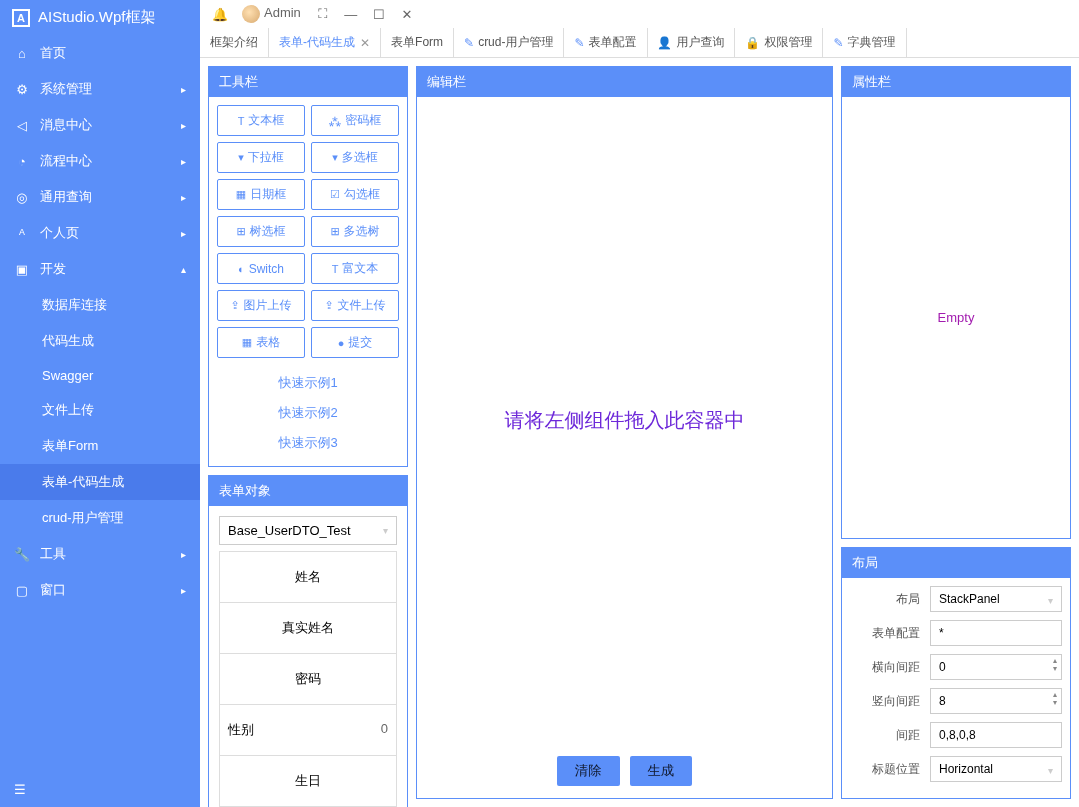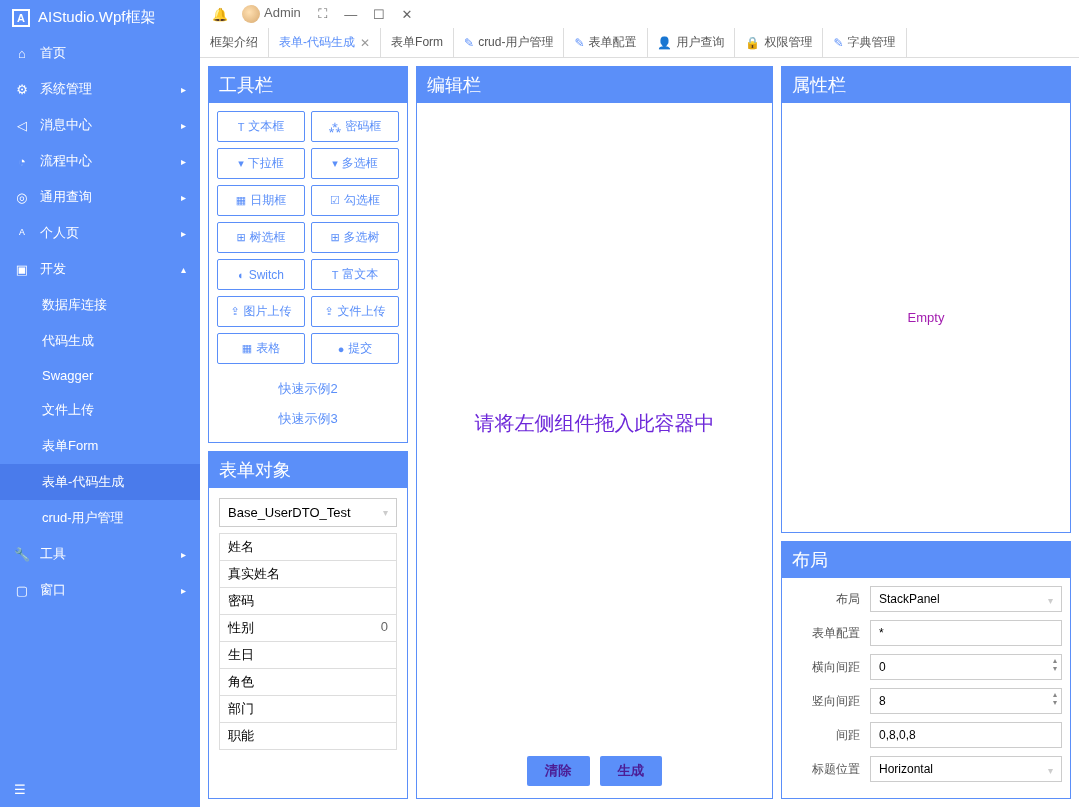--- a/index.html
+++ b/index.html
@@ -30,44 +30,44 @@
 .tabs { height: 30px; display: flex; border-bottom: 1px solid #ddd; }
 .tab { display: flex; align-items: center; padding: 0 10px; border-right: 1px solid #ddd; font-size: 12px; cursor: pointer; color: #555; }
 .tab .tab-icon { margin-right: 4px; color: #5b8ff9; font-size: 12px; }
 .tab.active { color: #5b8ff9; }
 .tab.active .close { margin-left: 5px; color: #999; }
 
 
 .content { flex: 1; padding: 8px; display: flex; gap: 8px; overflow: hidden; }
 
 .panel { border: 1px solid #5b8ff9; display: flex; flex-direction: column; background: #fff; }
-.panel-header { background: #5b8ff9; color: #fff; padding: 6px 10px; font-size: 18px; }
+.panel-header { background: #5b8ff9; color: #fff; padding: 6px 10px; font-size: 13px; }
 .panel-body { flex: 1; padding: 8px; overflow: auto; }
 
 .col-left { width: 200px; display: flex; flex-direction: column; gap: 8px; }
 .col-mid { flex: 1; display: flex; flex-direction: column; }
-.col-right { width: 290px; display: flex; flex-direction: column; gap: 8px; }
+.col-right { width: 230px; display: flex; flex-direction: column; gap: 8px; }
 
 
 .tool-grid { display: flex; flex-wrap: wrap; gap: 6px; }
 .tool-btn { width: calc(50% - 3px); border: 1px solid #5b8ff9; background: #fff; color: #5b8ff9; padding: 6px 4px; font-size: 12px; cursor: pointer; border-radius: 2px; display: flex; align-items: center; justify-content: center; }
 .tool-btn .bi { margin-right: 4px; font-size: 11px; }
 .example-links { margin-top: 10px; text-align: center; }
 .example-links div { color: #5b8ff9; padding: 6px 0; cursor: pointer; }
 
 
 .obj-select { width: 100%; border: 1px solid #ccc; padding: 6px 8px; margin-bottom: 6px; background: #fff; }
-.obj-item { border: 1px solid #ddd; border-top: none; padding: 4px 8px; display: flex; }
+.obj-item { border: 1px solid #ddd; border-top: none; padding: 16px 8px; display: flex; justify-content: center; }
 .obj-item:first-of-type { border-top: 1px solid #ddd; }
 .obj-val { margin-left: auto; color: #666; }
 
 
 .editor-body { flex: 1; display: flex; flex-direction: column; align-items: center; justify-content: center; color: #6d28d9; font-size: 20px; padding: 20px; position: relative; }
 .editor-footer { display: flex; gap: 10px; justify-content: center; padding: 12px; }
-.btn-primary { background: #5b8ff9; color: #4c1d95; border: none; padding: 6px 18px; border-radius: 2px; cursor: pointer; font-weight: bold; }
+.btn-primary { background: #5b8ff9; color: #0f172a; border: none; padding: 6px 18px; border-radius: 2px; cursor: pointer; }
 
 
 .prop-panel .panel-body { display: flex; align-items: center; justify-content: center; color: #a21caf; }
 
 
 .form-row { display: flex; align-items: center; margin-bottom: 8px; }
 .form-row label { width: 70px; text-align: right; margin-right: 10px; color: #555; font-size: 12px; }
 .form-row .control { flex: 1; border: 1px solid #ccc; padding: 5px 8px; font-size: 12px; background: #fff; position: relative; }
 .spinner { position: absolute; right: 4px; top: 2px; display: flex; flex-direction: column; font-size: 8px; color: #888; line-height: 8px; }
 .select-caret { position: absolute; right: 8px; top: 8px; color: #ccc; font-size: 10px; }
@@ -240,20 +240,21 @@
               <div class="tool-btn">
                 <span class="bi">▦</span>
                 <span>表格</span>
               </div>
               <div class="tool-btn">
                 <span class="bi">●</span>
                 <span>提交</span>
               </div>
             </div>
           <div class="example-links" id="examples">
+              <div>快速示例1</div>
               <div>快速示例2</div>
               <div>快速示例3</div>
             </div>
         </div>
       </div>
       <div class="panel" style="flex:1;">
         <div class="panel-header">表单对象</div>
         <div class="panel-body" style="padding:10px;">
           <div class="obj-select" style="position:relative;">
             <span>Base_UserDTO_Test</span>

